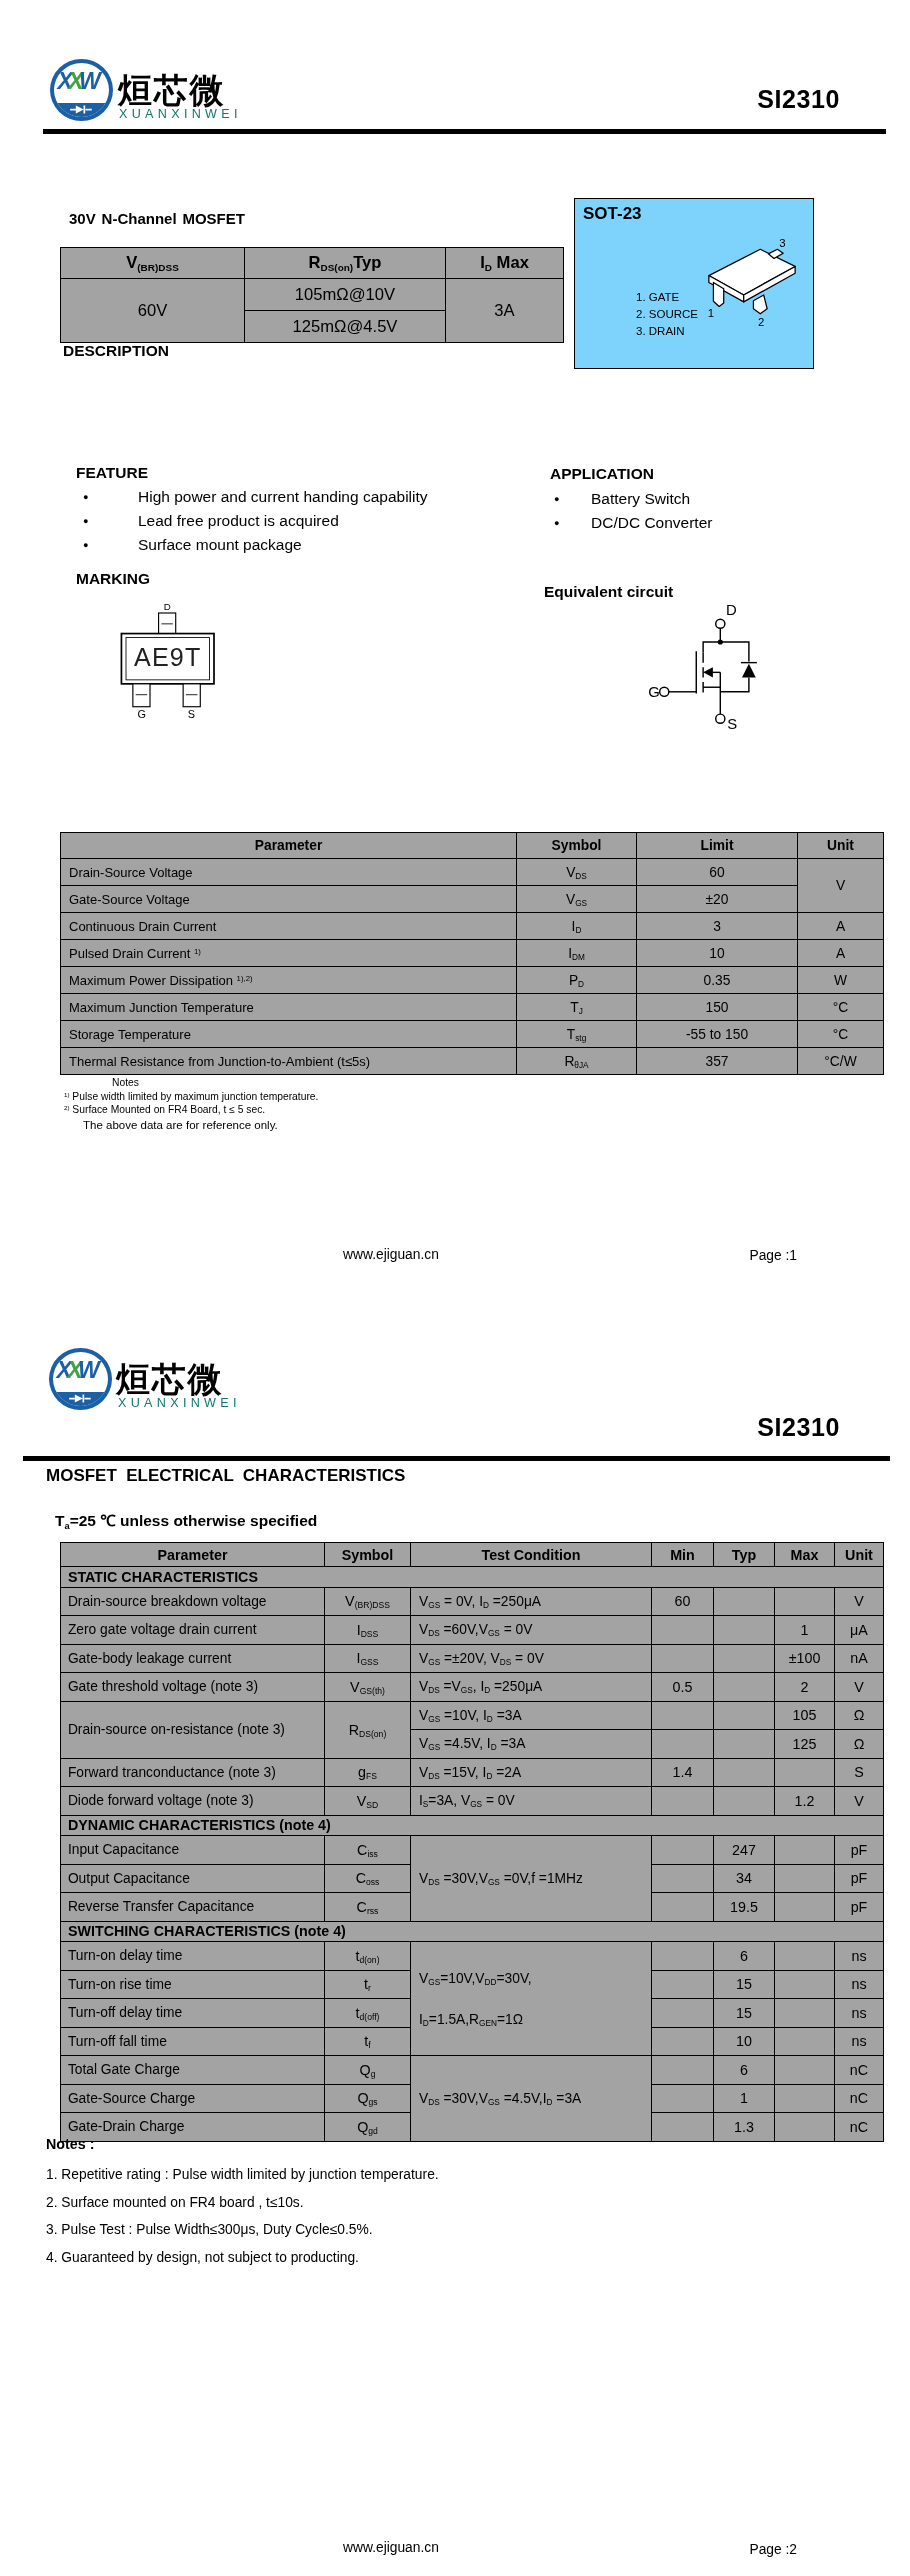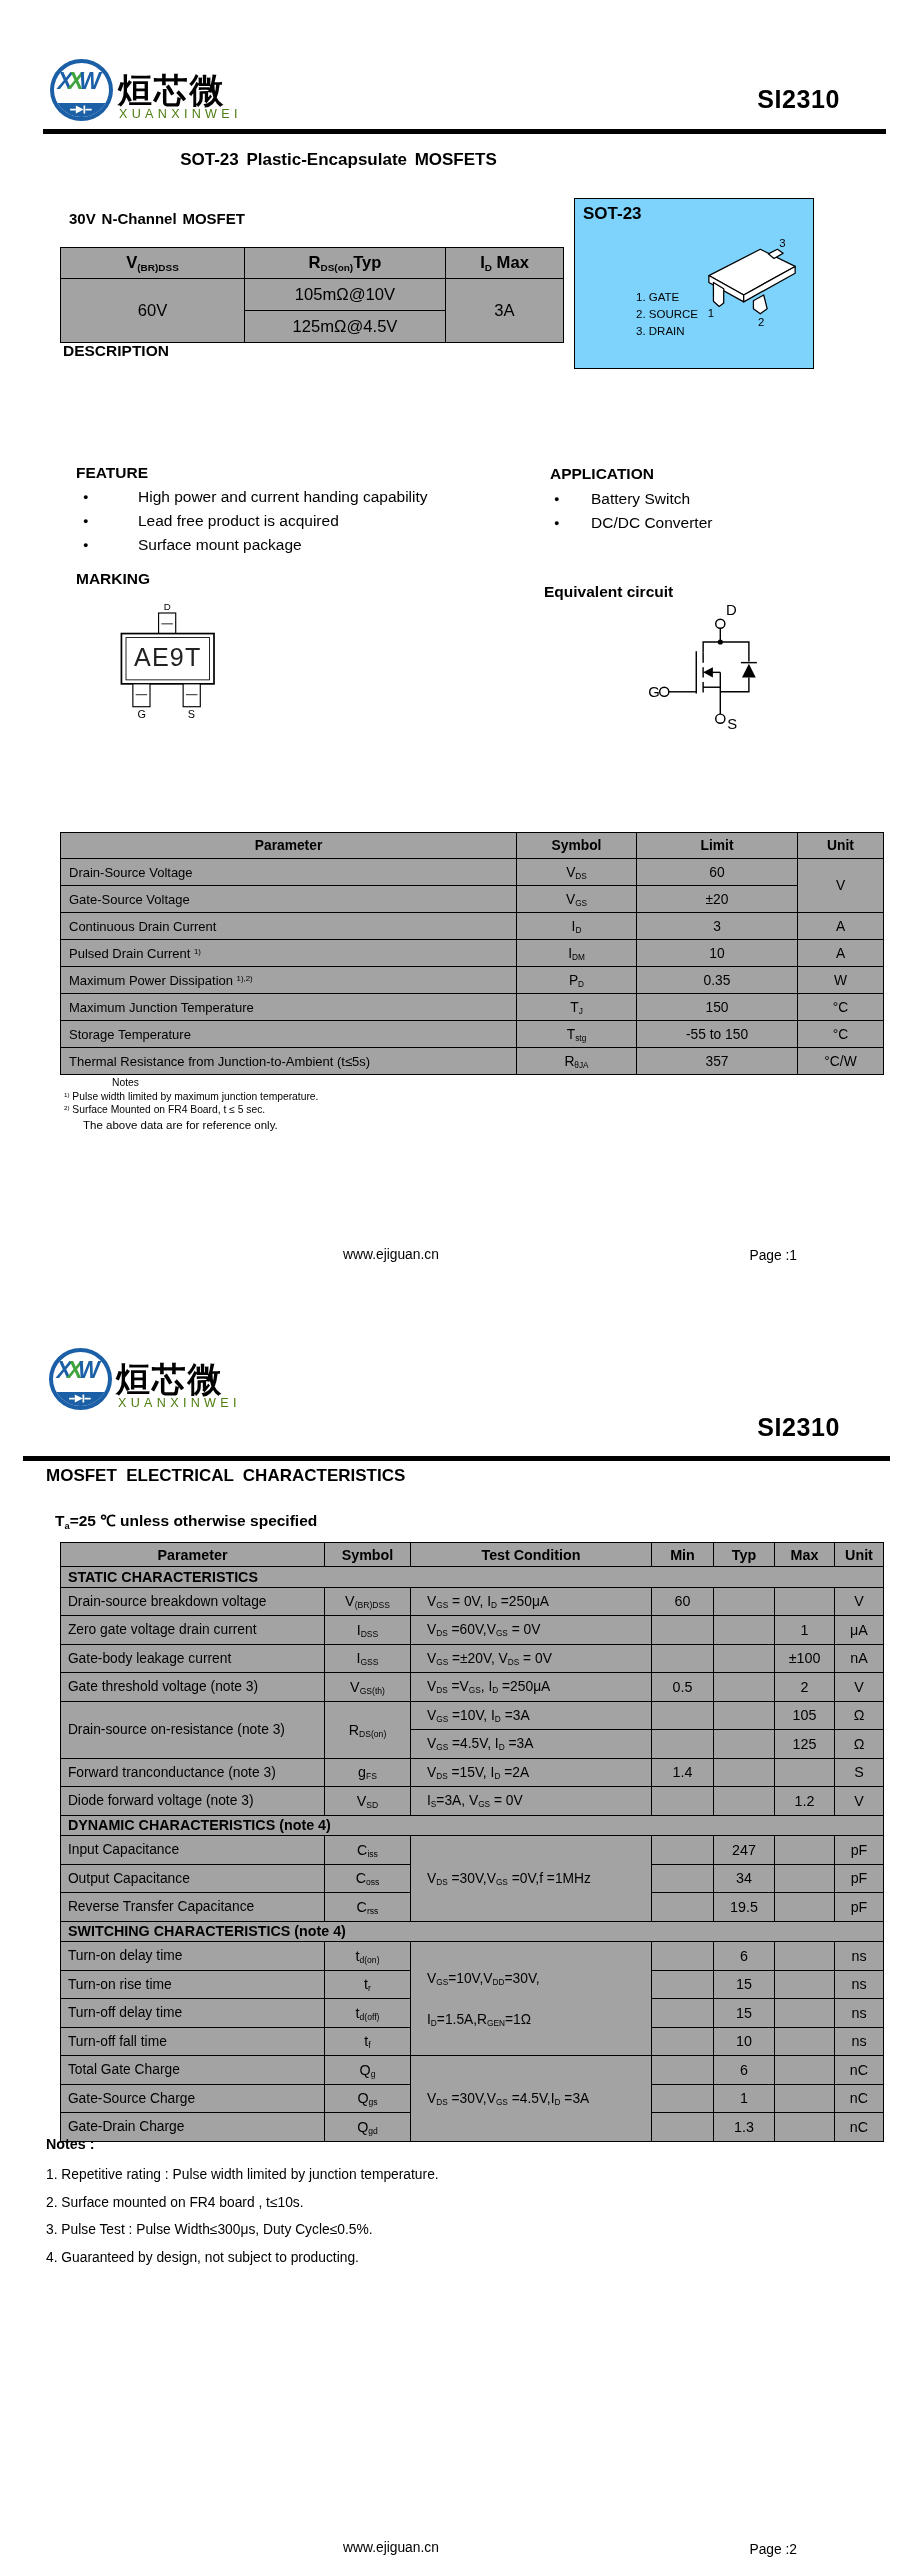--- a/index.html
+++ b/index.html
@@ -9,21 +9,21 @@
   sub{font-size:60%;vertical-align:-0.28em;line-height:0;}
   sup{font-size:60%;vertical-align:0.5em;line-height:0;}
 
   
   .logo-circle{position:absolute;width:55px;height:54px;border:4.6px solid #1b5fa6;border-radius:50%;overflow:hidden;background:#fff;}
   .logo-mono{position:absolute;top:4.6px;left:3.4px;font-size:23px;font-weight:bold;font-style:italic;letter-spacing:-4.6px;display:flex;}
   .logo-mono .m0,.logo-mono .m2{color:#1b5fa6;}
   .logo-mono .m1{color:#3fa43c;}
   .logo-band{position:absolute;left:0;right:0;bottom:0;height:14.3px;background:#1b5fa6;display:flex;align-items:center;justify-content:center;}
   .logo-zh{position:absolute;font-size:34px;font-weight:bold;letter-spacing:1.7px;color:#000;white-space:nowrap;}
-  .logo-en{position:absolute;font-size:12.6px;letter-spacing:4.3px;color:#4d7c0f;white-space:nowrap;}
+  .logo-en{position:absolute;font-size:12.6px;letter-spacing:4.3px;color:#0f766e;white-space:nowrap;}
   .part-no{position:absolute;font-size:25px;font-weight:bold;letter-spacing:0.6px;}
   .rule{position:absolute;background:#000;}
 
   
   .p1-title{position:absolute;left:0;top:150px;width:677px;text-align:center;font-size:17px;font-weight:bold;word-spacing:2.9px;}
   .p1-sub{position:absolute;left:69px;top:210px;font-size:15px;font-weight:bold;word-spacing:1.7px;}
   .h-sec{position:absolute;font-size:15.5px;font-weight:bold;}
   .desc-text{position:absolute;left:60px;top:365px;width:596px;font-size:15.5px;line-height:22.4px;text-align:justify;text-indent:55px;}
   .bullet-list{position:absolute;}
   .bullet-item{display:flex;align-items:center;height:24px;font-size:15.5px;}
@@ -41,21 +41,21 @@
   .sum-table td{height:31px;font-size:16.6px;}
 
   .ratings-table th{height:25px;font-size:13.8px;}
   .ratings-table td{height:26px;font-size:13.8px;}
   .ratings-table .param-cell{text-align:left;padding-left:8px;font-size:13px;}
 
   .elec-table th{height:23px;font-size:14.3px;}
   .elec-table td{height:27.5px;font-size:14.3px;}
   .elec-table .band-cell{height:19.5px;font-size:14.3px;font-weight:bold;text-align:left;padding-left:6.9px;}
   .elec-table .param-cell{text-align:left;padding-left:6.9px;font-size:13.8px;}
-  .elec-table .cond-cell{text-align:left;padding-left:16px;font-size:13.8px;}
+  .elec-table .cond-cell{text-align:left;padding-left:8px;font-size:13.8px;}
   .cond-line + .cond-line{margin-top:26px;}
 
   
   .pkg-box{position:absolute;left:574px;top:198px;width:238px;height:169px;border:1.7px solid #000;background:#7dd3fc;}
   .pkg-title{position:absolute;left:8px;top:4.6px;font-size:17px;font-weight:bold;}
   .pkg-pins{position:absolute;left:61px;top:90px;font-size:11.5px;line-height:17px;}
 
   
   .notes1{position:absolute;left:64px;top:1076px;font-size:10.3px;line-height:13px;}
   .notes1 .nhead{margin-bottom:0.6px;padding-left:48px;}
@@ -93,21 +93,20 @@
         </svg>
       </div>
     </div>
     <div class="logo-zh" style="left:118px;top:68px;">烜芯微</div>
     <div class="logo-en" style="left:119px;top:107px;">XUANXINWEI</div>
   </div>
 
   <div class="part-no" style="right:70px;top:85px;">SI2310</div>
   <div class="rule" style="left:43px;top:129px;width:843px;height:4.6px;"></div>
 
-  <div class="p1-title">SOT-23  Plastic-Encapsulate  MOSFETS</div>
   <div class="p1-sub">30V N-Channel  MOSFET</div>
 
   <table class="sum-table" style="left:60px;top:247px;width:502px;">
     <colgroup>
         <col style="width:184px">
         <col style="width:201px">
         <col style="width:118px">
       </colgroup>
     <tbody>
         <tr>

